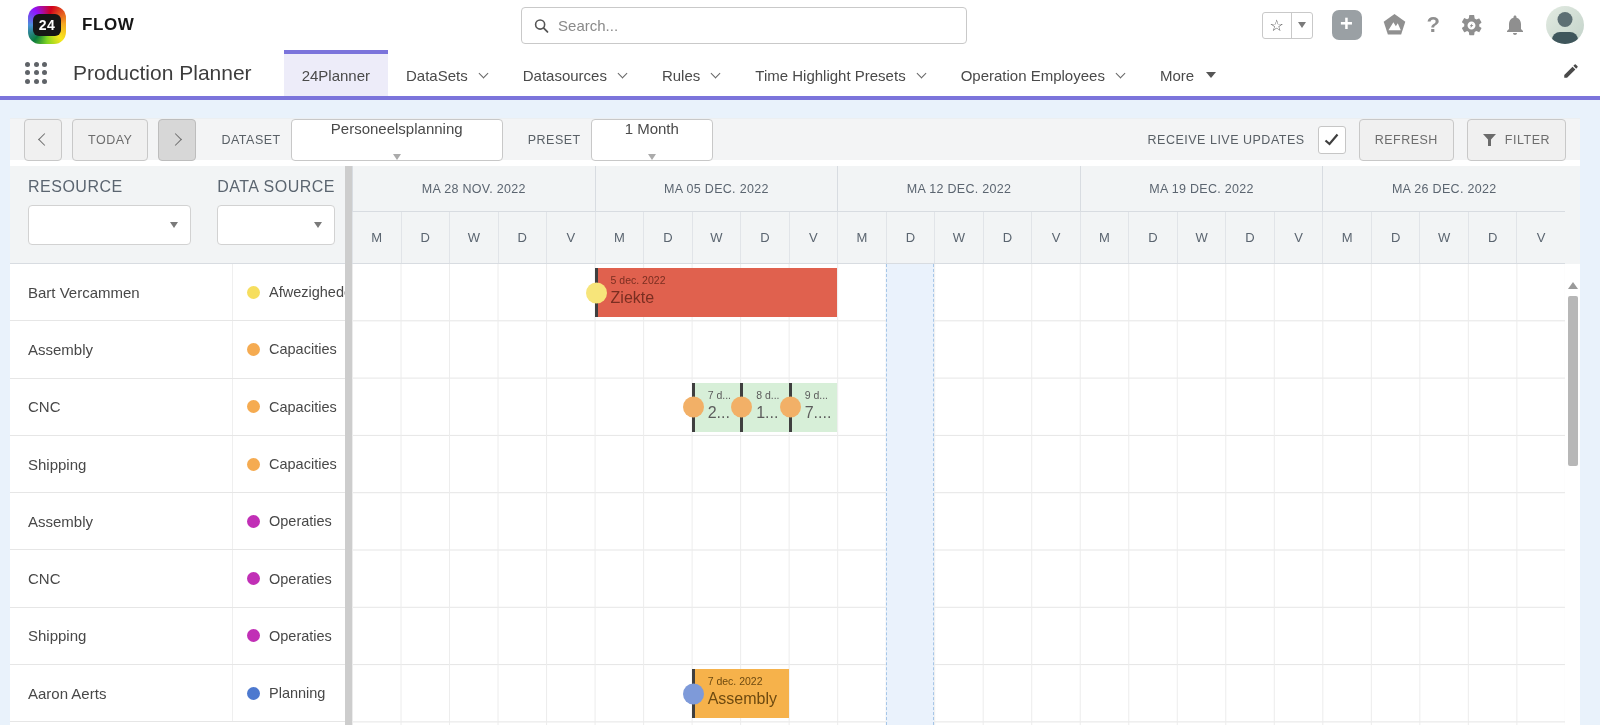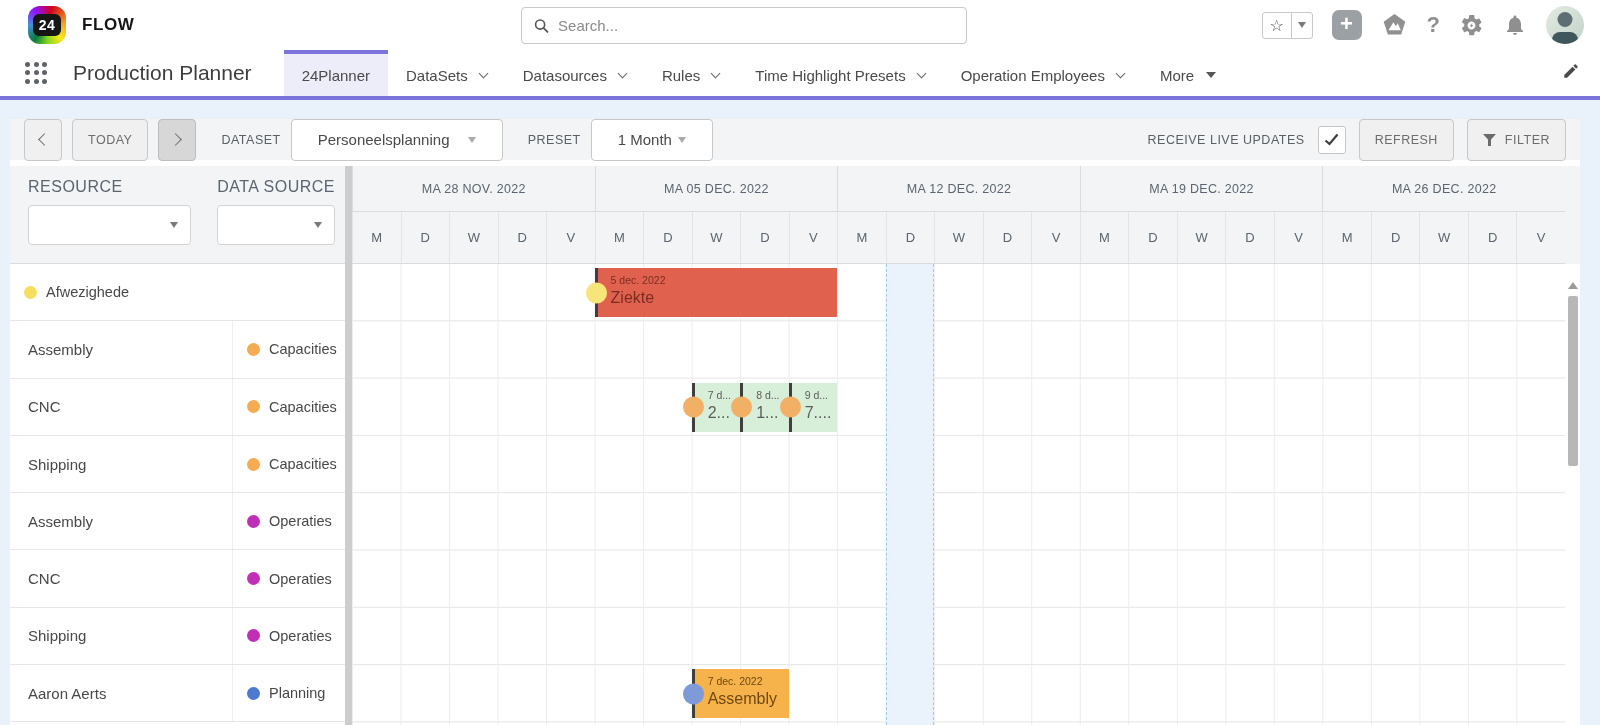--- a/index.html
+++ b/index.html
@@ -55,21 +55,21 @@
     display:flex; align-items:center; padding:0 14px; gap:10px; flex:0 0 auto; }
   .tbtn { height:42px; min-width:38px; padding:0 15px; background:#f0f0f0; border:1px solid #c8c8c8; border-radius:4px;
     color:#6d6d6d; font-size:12.5px; letter-spacing:.5px; display:flex; align-items:center; justify-content:center; gap:9px;
     cursor:pointer; font-family:"Liberation Sans", sans-serif; }
   .tbtn.arrow { width:38px; padding:0; }
   .tbtn.next { background:#d7d7d7; border-color:#bdbdbd; }
   .chev-l { width:9px; height:9px; border-left:1.8px solid #6d6d6d; border-bottom:1.8px solid #6d6d6d; transform:rotate(45deg); margin-left:3px; }
   .chev-r { width:9px; height:9px; border-right:1.8px solid #6d6d6d; border-top:1.8px solid #6d6d6d; transform:rotate(45deg); margin-right:3px; }
   .tlabel { font-size:12.5px; color:#596066; letter-spacing:.5px; margin-left:15px; white-space:nowrap; }
   .tselect { height:42px; background:#fff; border:1px solid #c8c8c8; border-radius:4px; display:flex; align-items:center;
-    justify-content:space-between; padding:0 26px; font-size:15px; color:#4a4a4a; cursor:pointer; }
+    justify-content:space-between; padding:0 0; font-size:15px; color:#4a4a4a; cursor:pointer;flex-direction:column; }
   .tselect .tri-down { border-top-color:#ababab; }
   .sel-dataset { width:212px; }
   .sel-preset { width:122px; }
   .toolbar-right { margin-left:auto; display:flex; align-items:center; gap:13px; }
   .checkbox { width:28px; height:28px; background:#fff; border:1px solid #c6c6c6; border-radius:3px;
     display:flex; align-items:center; justify-content:center; cursor:pointer; }
 
   
   .grid { flex:1; display:flex; min-height:0; overflow:hidden; }
   .left { width:335px; flex:0 0 auto; display:flex; flex-direction:column; overflow:hidden; }
@@ -254,20 +254,21 @@
         </div>
         <div class="lh-col src">
           <div class="lh-label">DATA SOURCE</div>
           <div class="lh-select">
               <span class="tri-down"></span>
             </div>
         </div>
       </div>
       <div id="left-rows">
           <div class="lrow">
+            <div class="rname">Bart Vercammen</div>
             <div class="rsrc">
               <span class="dot" style="background: rgb(246, 222, 94);"></span>
               <span>Afwezighede</span>
             </div>
           </div>
           <div class="lrow">
             <div class="rname">Assembly</div>
             <div class="rsrc">
               <span class="dot" style="background: rgb(245, 171, 81);"></span>
               <span>Capacities</span>

